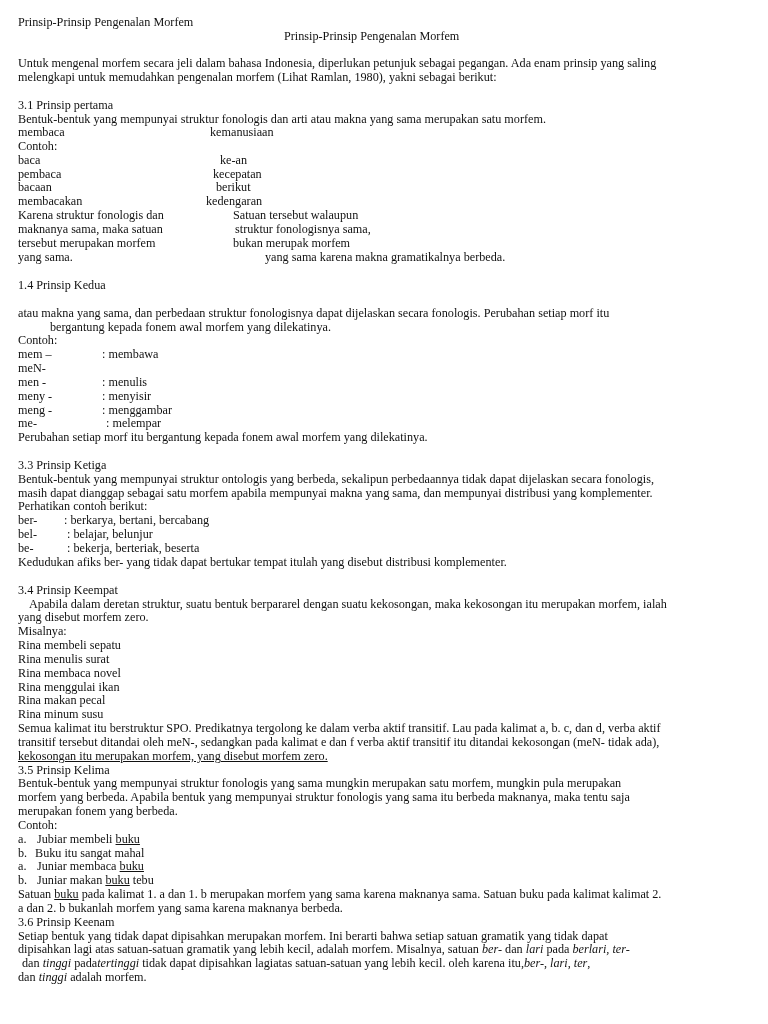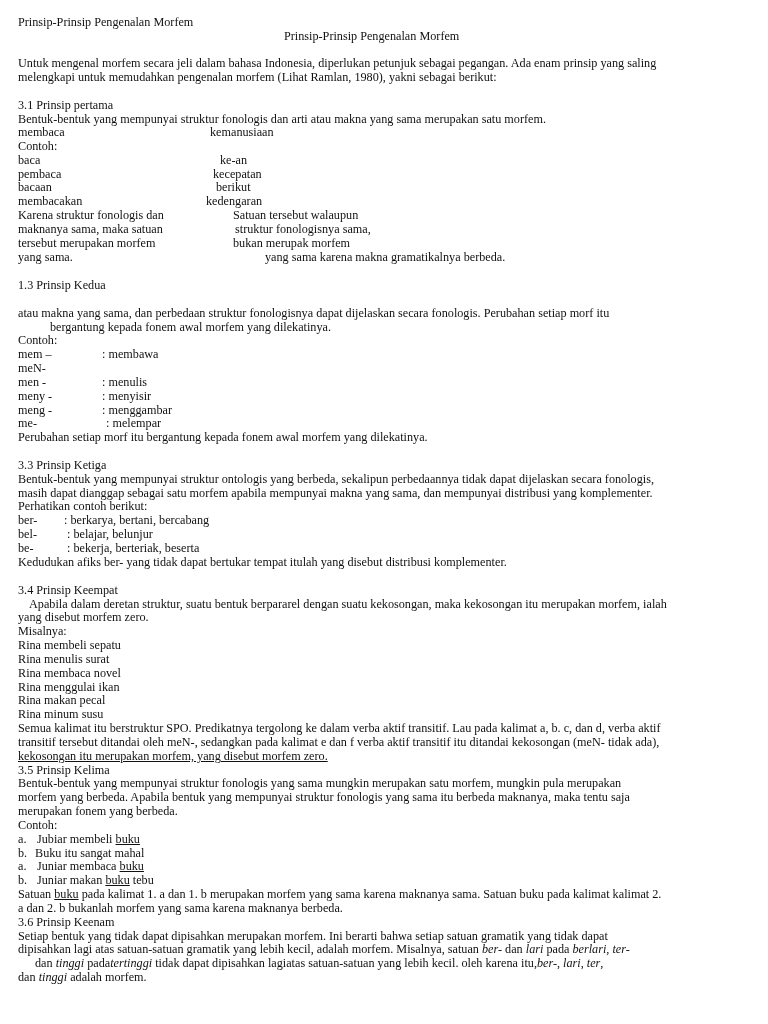--- a/index.html
+++ b/index.html
@@ -36,21 +36,21 @@
   <div class="ln" style="left:206px;top:194px;">kedengaran</div>
   <div class="ln" style="left:18px;top:208px;">Karena struktur fonologis dan</div>
   <div class="ln" style="left:233px;top:208px;">Satuan tersebut walaupun</div>
   <div class="ln" style="left:18px;top:222px;text-align:right;">maknanya sama, maka satuan</div>
   <div class="ln" style="left:235px;top:222px;">struktur fonologisnya sama,</div>
   <div class="ln" style="left:18px;top:236px;">tersebut merupakan morfem</div>
   <div class="ln" style="left:233px;top:236px;">bukan merupak morfem</div>
   <div class="ln" style="left:18px;top:250px;">yang sama.</div>
   <div class="ln" style="left:265px;top:250px;">yang sama karena makna gramatikalnya berbeda.</div>
 
-  <div class="ln" style="left:18px;top:278px;">1.3  Prinsip Kedua</div>
+  <div class="ln" style="left:18px;top:278px;">1.4  Prinsip Kedua</div>
   <div class="ln" style="left:18px;top:306px;">atau makna yang sama, dan perbedaan struktur fonologisnya dapat dijelaskan secara fonologis. Perubahan setiap morf itu</div>
   <div class="ln" style="left:18px;top:320px;padding-left:32px;">bergantung kepada fonem awal morfem yang dilekatinya.</div>
   <div class="ln" style="left:18px;top:333px;">Contoh:</div>
   <div class="ln" style="left:18px;top:347px;">mem –</div>
   <div class="ln" style="left:102px;top:347px;">:  membawa</div>
   <div class="ln" style="left:18px;top:361px;">meN-</div>
   <div class="ln" style="left:18px;top:375px;">men  -</div>
   <div class="ln" style="left:102px;top:375px;text-align:center;">:  menulis</div>
   <div class="ln" style="left:18px;top:389px;">meny  -</div>
   <div class="ln" style="left:102px;top:389px;">:   menyisir</div>
@@ -107,16 +107,16 @@
   <div class="ln" style="left:18px;top:873px;">
     <span>b.</span>
     <span style="position:absolute;left:19px;"><span>Juniar makan </span><u>buku</u><span> tebu</span></span>
   </div>
   <div class="ln" style="left:18px;top:887px;"><span>Satuan </span><u>buku</u><span> pada kalimat 1. a dan 1. b merupakan morfem yang sama karena maknanya sama. Satuan buku pada kalimat kalimat 2.</span></div>
   <div class="ln" style="left:18px;top:901px;">a dan 2. b bukanlah morfem yang sama karena maknanya berbeda.</div>
 
   <div class="ln" style="left:18px;top:915px;">3.6 Prinsip Keenam</div>
   <div class="ln" style="left:18px;top:929px;">Setiap bentuk yang tidak dapat dipisahkan merupakan morfem. Ini berarti bahwa setiap satuan gramatik yang tidak dapat</div>
   <div class="ln" style="left:18px;top:942px;"><span>dipisahkan lagi atas satuan-satuan gramatik yang lebih kecil, adalah morfem. Misalnya, satuan </span><i>ber-</i><span> dan </span><i>lari</i><span> pada </span><i>berlari, ter-</i></div>
-  <div class="ln" style="left:35px;top:956px;text-align:center;"><span>dan </span><i>tinggi</i><span> pada</span><i>tertinggi</i><span> tidak dapat dipisahkan lagiatas satuan-satuan yang lebih kecil. oleh karena itu,</span><i>ber-</i><span>, </span><i>lari</i><span>, </span><i>ter</i><span>,</span></div>
+  <div class="ln" style="left:22px;top:956px;text-align:center;"><span>dan </span><i>tinggi</i><span> pada</span><i>tertinggi</i><span> tidak dapat dipisahkan lagiatas satuan-satuan yang lebih kecil. oleh karena itu,</span><i>ber-</i><span>, </span><i>lari</i><span>, </span><i>ter</i><span>,</span></div>
   <div class="ln" style="left:18px;top:970px;"><span>dan </span><i>tinggi</i><span> adalah morfem.</span></div>
 
 </div>
 
 </body></html>

